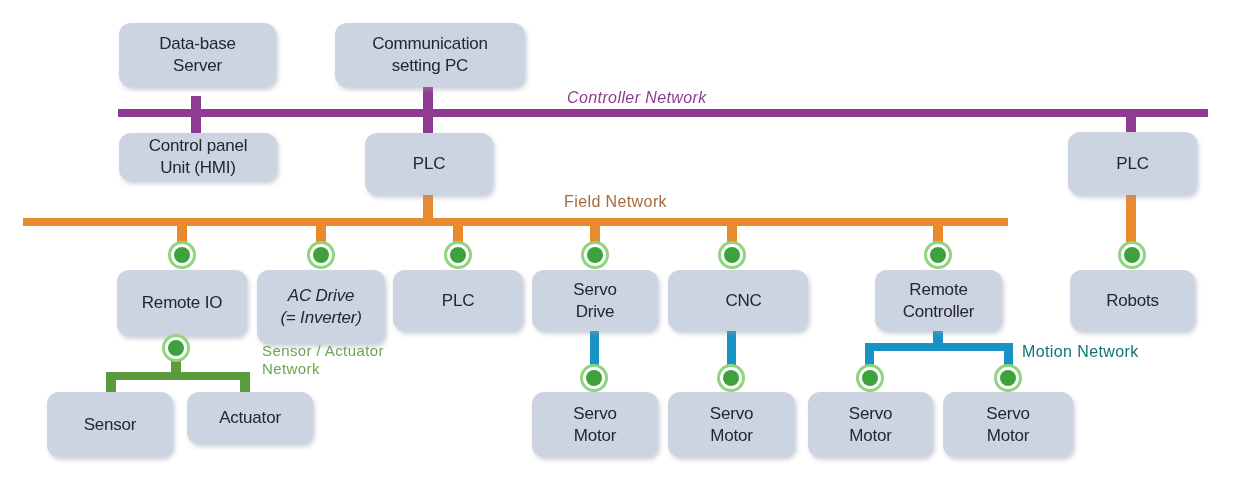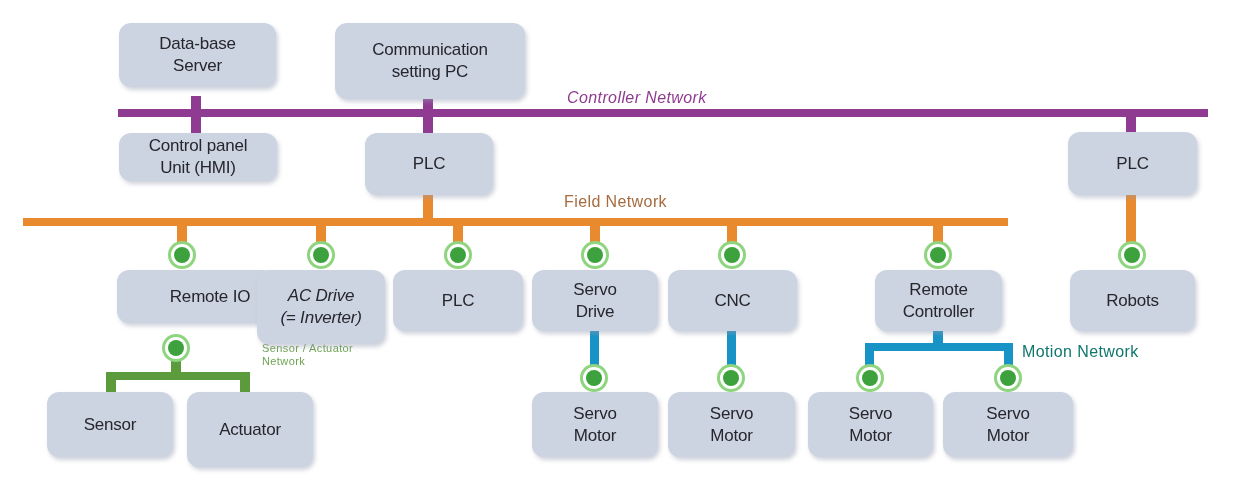--- a/index.html
+++ b/index.html
@@ -41,21 +41,21 @@
     background:#3da23d;
     box-shadow:0 0 0 3px #ffffff, 0 0 0 6px #8fd47e;
   }
   
   .net-label{
     position:absolute;font-size:16px;letter-spacing:0.4px;
     white-space:pre-line;line-height:1.2;
   }
   .lbl-controller{color:#8f3b92;}
   .lbl-field{color:#a66b3f;}
-  .lbl-sensor{color:#6ea352;font-size:11px;}
+  .lbl-sensor{color:#6ea352;font-size:15px;}
   .lbl-motion{color:#0f766e;}
 </style>
 </head>
 <body>
 
 <div class="canvas">
 
   <div class="hline purple" style="left:118px;top:109px;width:1090px;height:8px;"></div>
   <div class="hline orange" style="left:23px;top:218px;width:985px;height:8px;"></div>
 
@@ -82,41 +82,41 @@
   <div class="bracket green-b" style="left:106px;top:372px;width:144px;height:21px;"></div>
 
   <div class="net-label lbl-controller" style="left:567px;top:88px;font-style:italic;">Controller Network</div>
   <div class="net-label lbl-field" style="left:564px;top:192px;">Field Network</div>
   <div class="net-label lbl-sensor" style="left:262px;top:342px;">Sensor / Actuator
 Network</div>
   <div class="net-label lbl-motion" style="left:1022px;top:342px;">Motion Network</div>
 
   <div class="box" style="left:119px;top:23px;width:157px;height:64px;">Data-base
 Server</div>
-  <div class="box" style="left:335px;top:23px;width:190px;height:76px;">Communication
+  <div class="box" style="left:335px;top:23px;width:190px;height:64px;">Communication
 setting PC</div>
 
   <div class="box" style="left:119px;top:133px;width:158px;height:48px;">Control panel
 Unit (HMI)</div>
   <div class="box" style="left:365px;top:133px;width:128px;height:62px;">PLC</div>
   <div class="box" style="left:1068px;top:132px;width:129px;height:63px;">PLC</div>
 
-  <div class="box" style="left:117px;top:270px;width:130px;height:53px;padding-left:28px;">Remote IO</div>
+  <div class="box" style="left:117px;top:270px;width:130px;height:66px;">Remote IO</div>
   <div class="box" style="left:257px;top:270px;width:128px;height:74px;font-style:italic;">AC Drive
 (= Inverter)</div>
   <div class="box" style="left:393px;top:270px;width:130px;height:61px;">PLC</div>
   <div class="box" style="left:532px;top:270px;width:126px;height:61px;">Servo
 Drive</div>
-  <div class="box" style="left:668px;top:270px;width:129px;height:61px;">CNC</div>
+  <div class="box" style="left:668px;top:270px;width:129px;height:61px;padding-left:11px;">CNC</div>
   <div class="box" style="left:875px;top:270px;width:127px;height:61px;">Remote
 Controller</div>
   <div class="box" style="left:1070px;top:270px;width:125px;height:61px;">Robots</div>
 
   <div class="box" style="left:47px;top:392px;width:126px;height:65px;">Sensor</div>
-  <div class="box" style="left:187px;top:392px;width:126px;height:75px;">Actuator</div>
+  <div class="box" style="left:187px;top:392px;width:126px;height:52px;">Actuator</div>
   <div class="box" style="left:532px;top:392px;width:126px;height:65px;">Servo
 Motor</div>
   <div class="box" style="left:668px;top:392px;width:127px;height:65px;">Servo
 Motor</div>
   <div class="box" style="left:808px;top:392px;width:125px;height:65px;">Servo
 Motor</div>
   <div class="box" style="left:943px;top:392px;width:130px;height:65px;">Servo
 Motor</div>
 
   <div class="conn" style="left:174px;top:247px;"></div>

